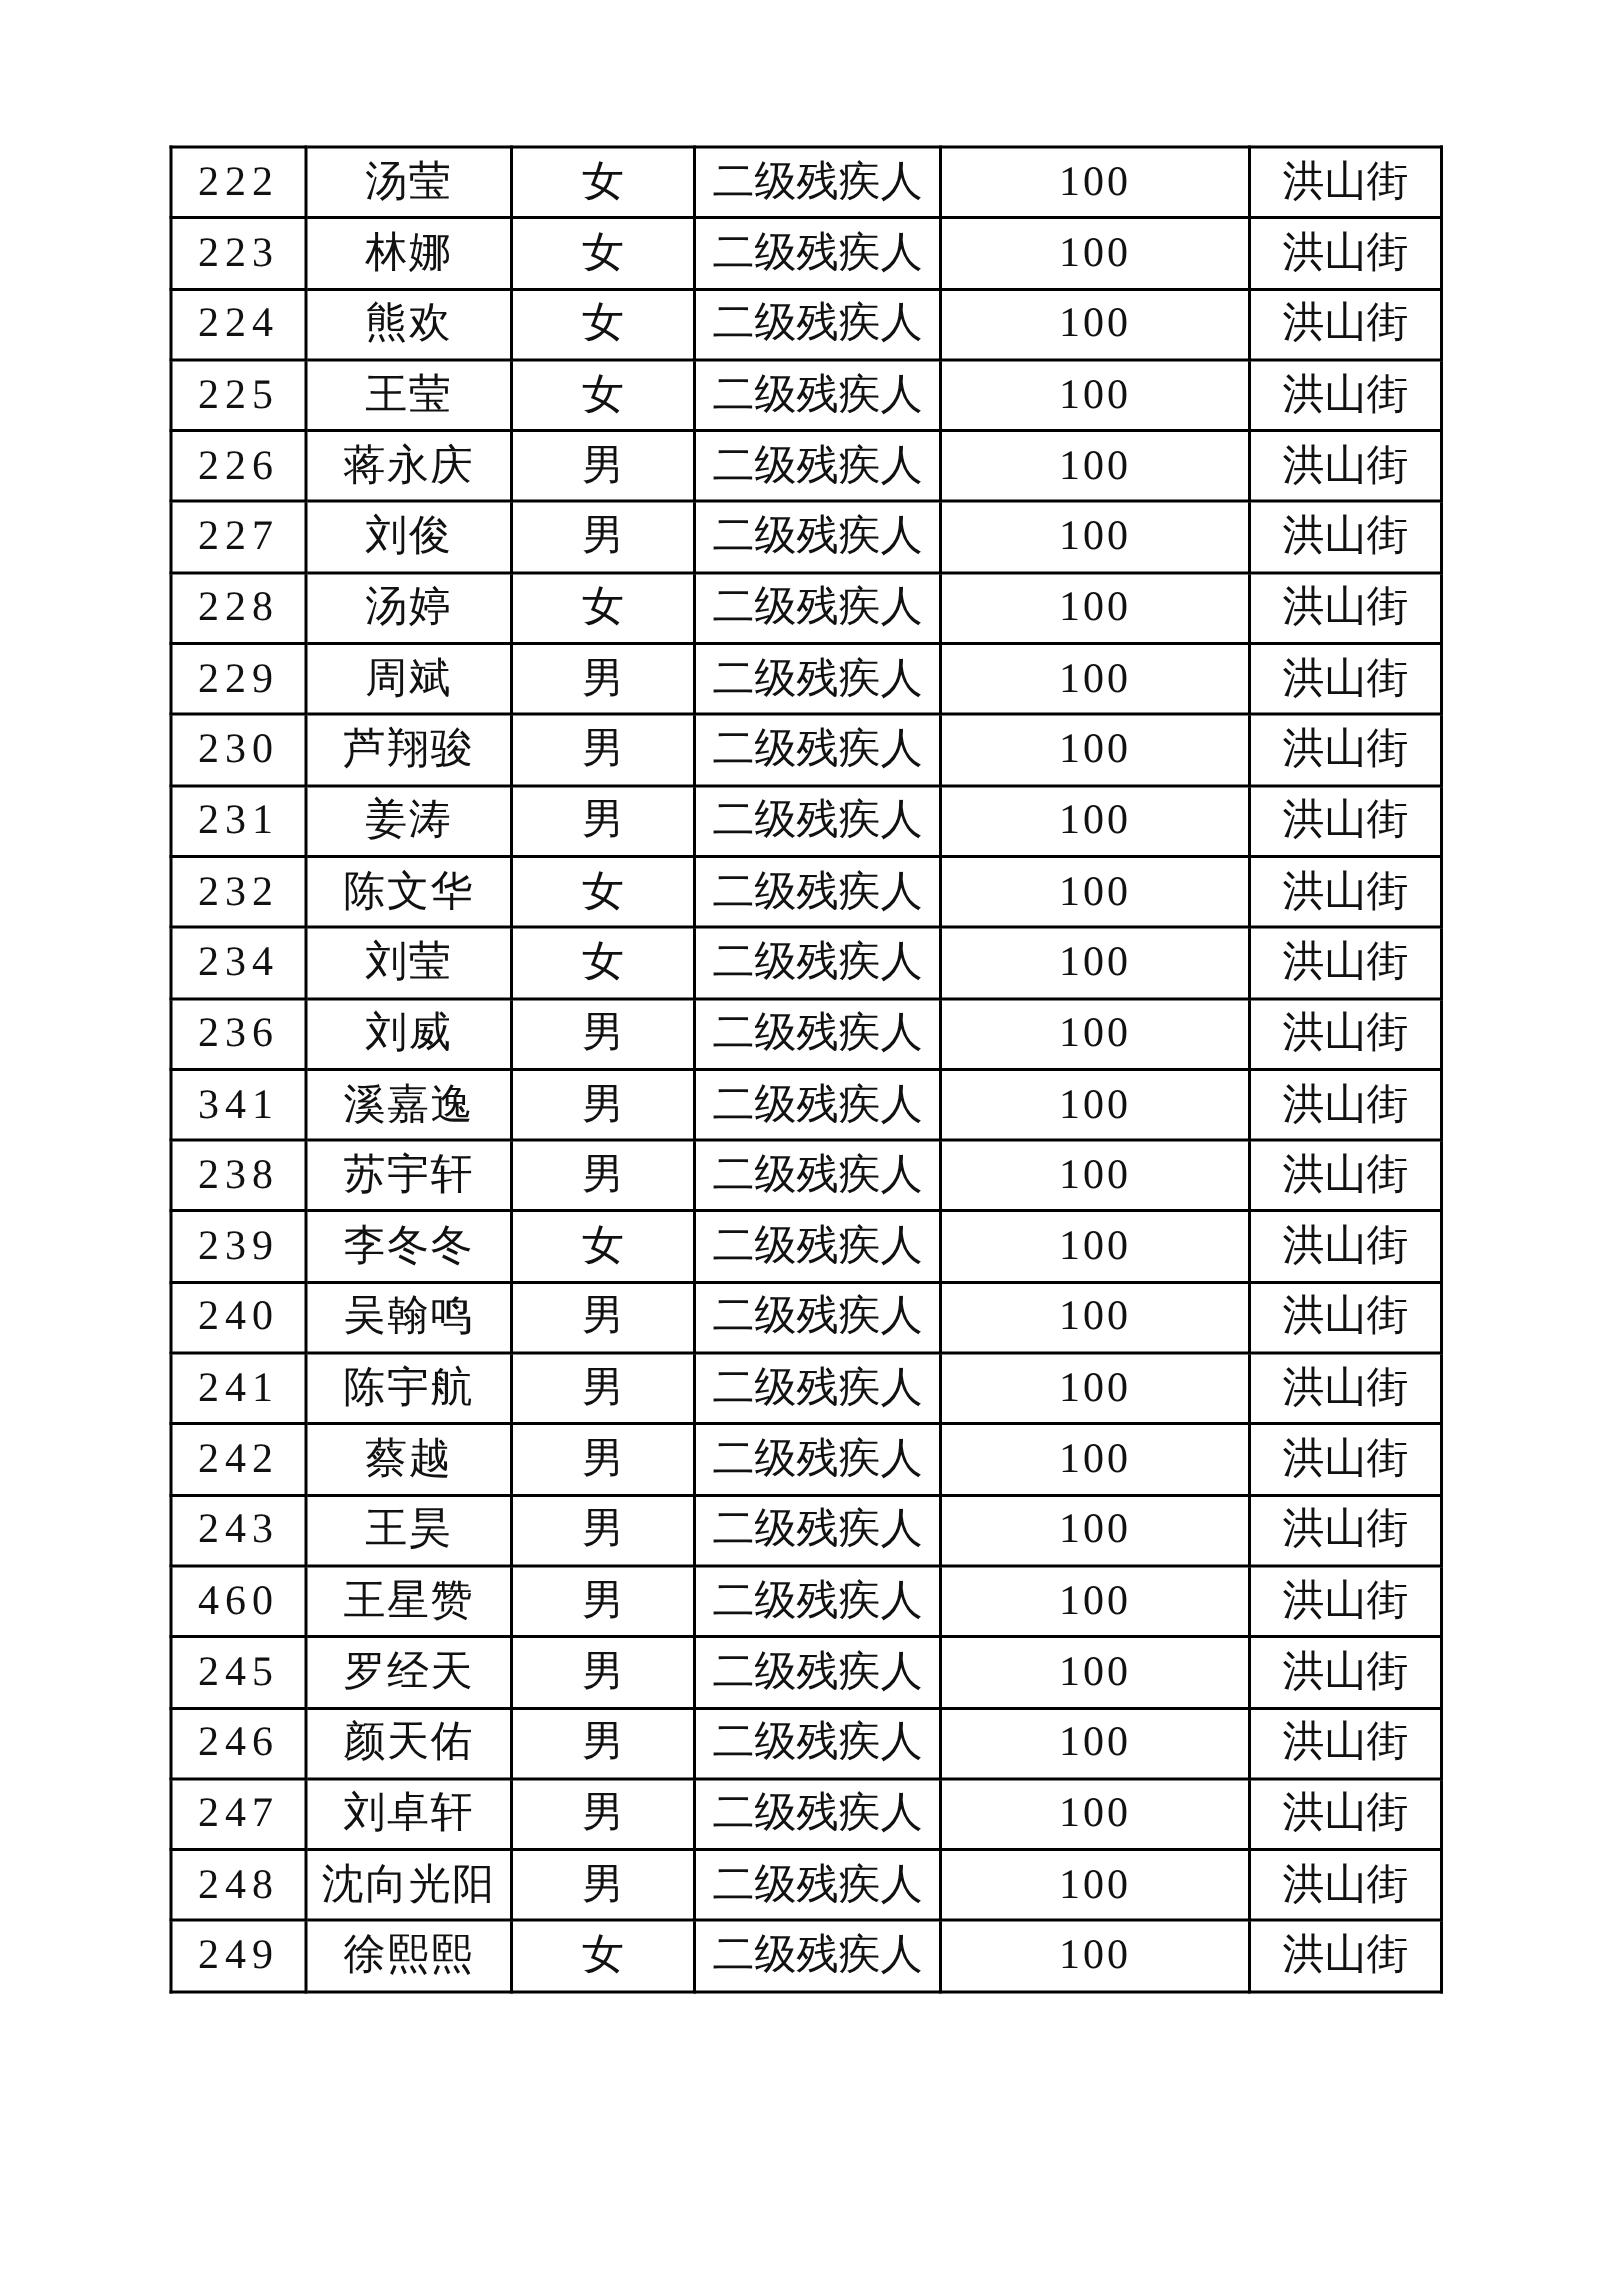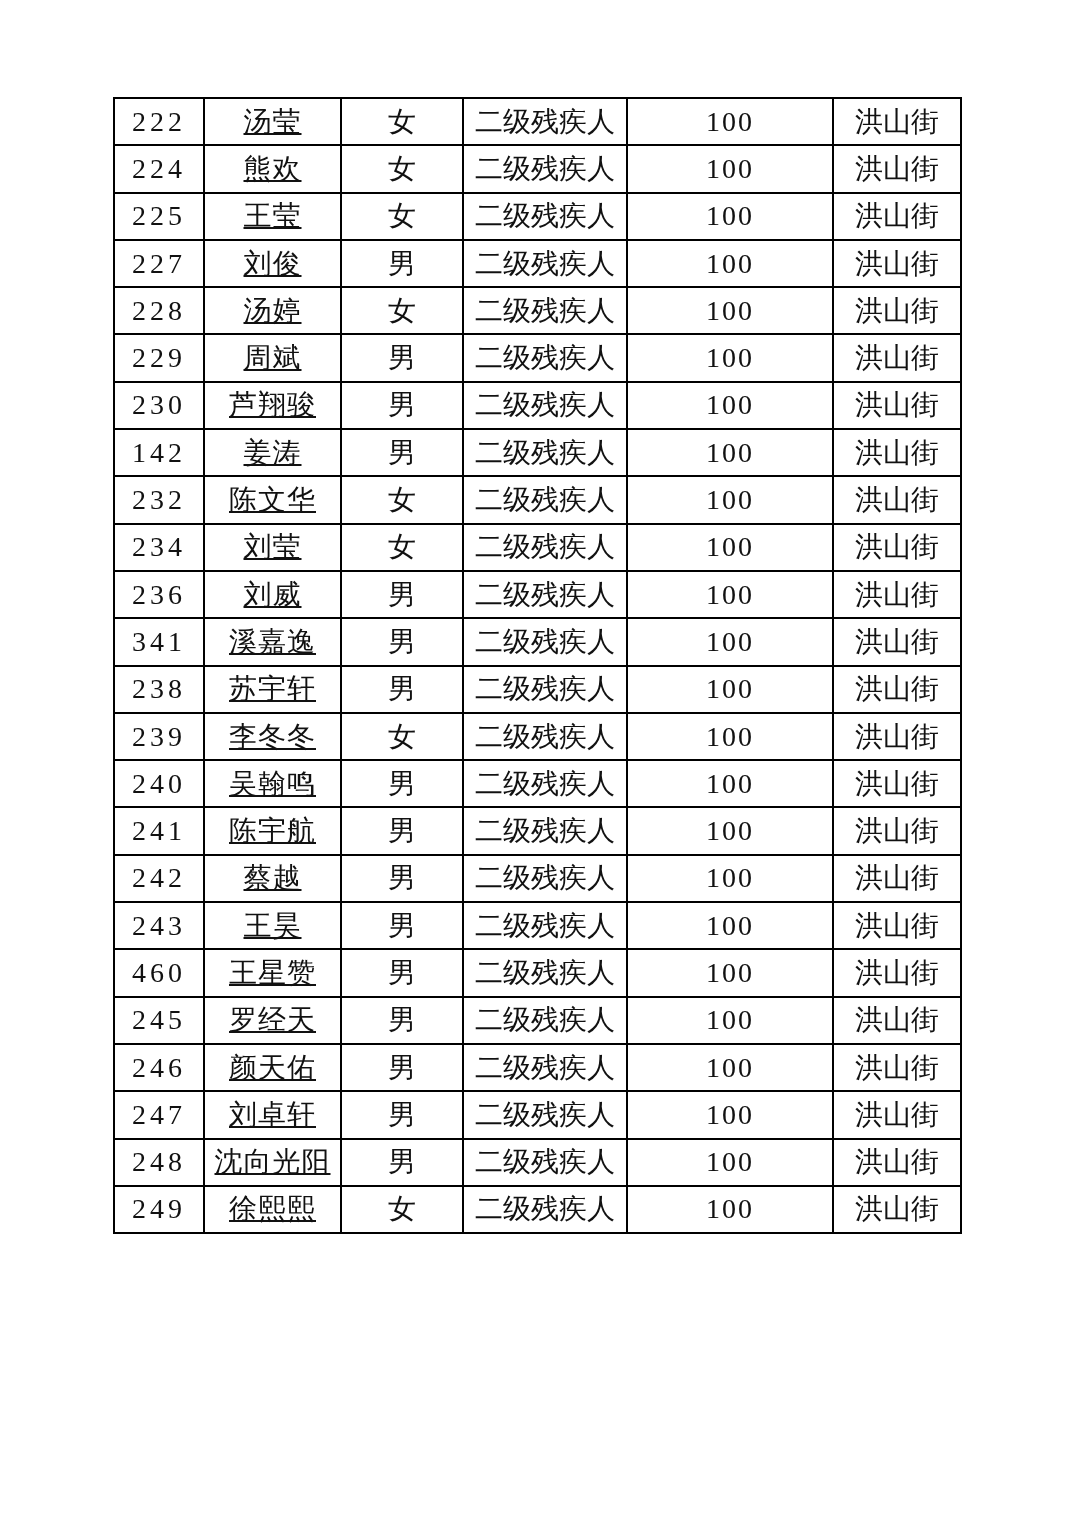--- a/index.html
+++ b/index.html
@@ -42,21 +42,20 @@
     white-space: nowrap;
   }
   td.col-index {
     letter-spacing: 4px;
   }
   td.col-amount {
     letter-spacing: 2px;
   }
   td.col-name {
     letter-spacing: 1px;
-    text-decoration: underline;
   }
 </style>
 </head>
 <body>
 
 <div class="page">
   <table class="roster">
     <colgroup>
       <col style="width:90px">
       <col style="width:137px">
@@ -68,36 +67,52 @@
     <tbody>
         <tr>
           <td class="col-index">222</td>
           <td class="col-name">汤莹</td>
           <td class="col-gender">女</td>
           <td class="col-category">二级残疾人</td>
           <td class="col-amount">100</td>
           <td class="col-street">洪山街</td>
         </tr>
         <tr>
+          <td class="col-index">223</td>
+          <td class="col-name">林娜</td>
+          <td class="col-gender">女</td>
+          <td class="col-category">二级残疾人</td>
+          <td class="col-amount">100</td>
+          <td class="col-street">洪山街</td>
+        </tr>
+        <tr>
           <td class="col-index">224</td>
           <td class="col-name">熊欢</td>
           <td class="col-gender">女</td>
           <td class="col-category">二级残疾人</td>
           <td class="col-amount">100</td>
           <td class="col-street">洪山街</td>
         </tr>
         <tr>
           <td class="col-index">225</td>
           <td class="col-name">王莹</td>
           <td class="col-gender">女</td>
           <td class="col-category">二级残疾人</td>
           <td class="col-amount">100</td>
           <td class="col-street">洪山街</td>
         </tr>
         <tr>
+          <td class="col-index">226</td>
+          <td class="col-name">蒋永庆</td>
+          <td class="col-gender">男</td>
+          <td class="col-category">二级残疾人</td>
+          <td class="col-amount">100</td>
+          <td class="col-street">洪山街</td>
+        </tr>
+        <tr>
           <td class="col-index">227</td>
           <td class="col-name">刘俊</td>
           <td class="col-gender">男</td>
           <td class="col-category">二级残疾人</td>
           <td class="col-amount">100</td>
           <td class="col-street">洪山街</td>
         </tr>
         <tr>
           <td class="col-index">228</td>
           <td class="col-name">汤婷</td>
@@ -116,21 +131,21 @@
         </tr>
         <tr>
           <td class="col-index">230</td>
           <td class="col-name">芦翔骏</td>
           <td class="col-gender">男</td>
           <td class="col-category">二级残疾人</td>
           <td class="col-amount">100</td>
           <td class="col-street">洪山街</td>
         </tr>
         <tr>
-          <td class="col-index">142</td>
+          <td class="col-index">231</td>
           <td class="col-name">姜涛</td>
           <td class="col-gender">男</td>
           <td class="col-category">二级残疾人</td>
           <td class="col-amount">100</td>
           <td class="col-street">洪山街</td>
         </tr>
         <tr>
           <td class="col-index">232</td>
           <td class="col-name">陈文华</td>
           <td class="col-gender">女</td>

